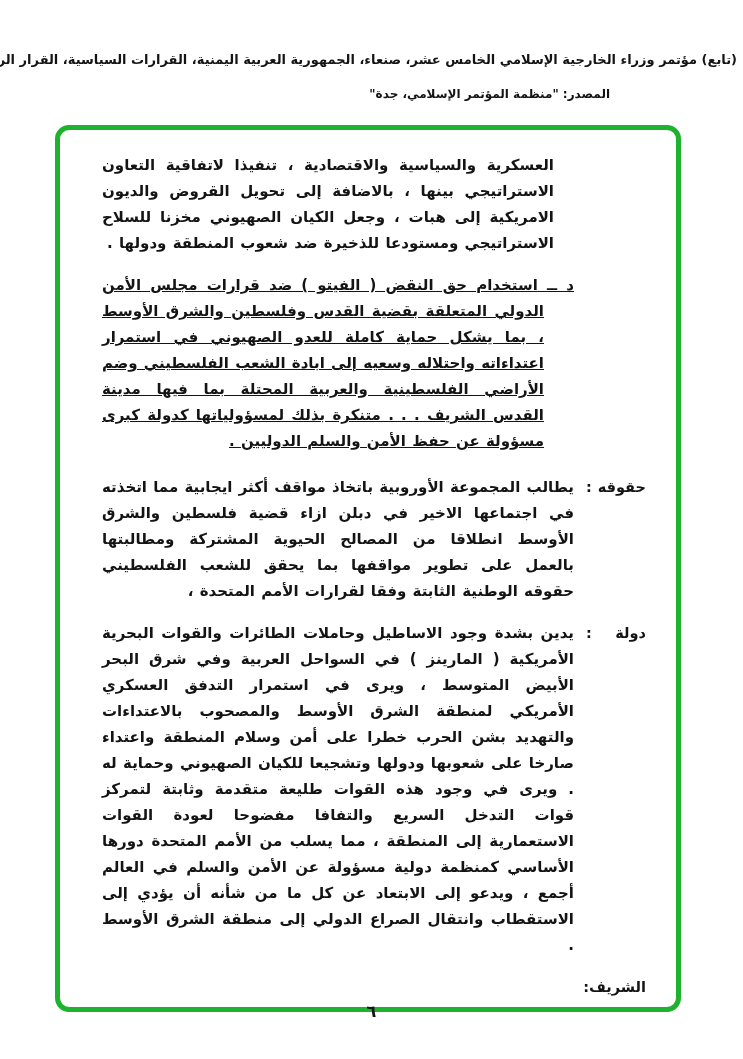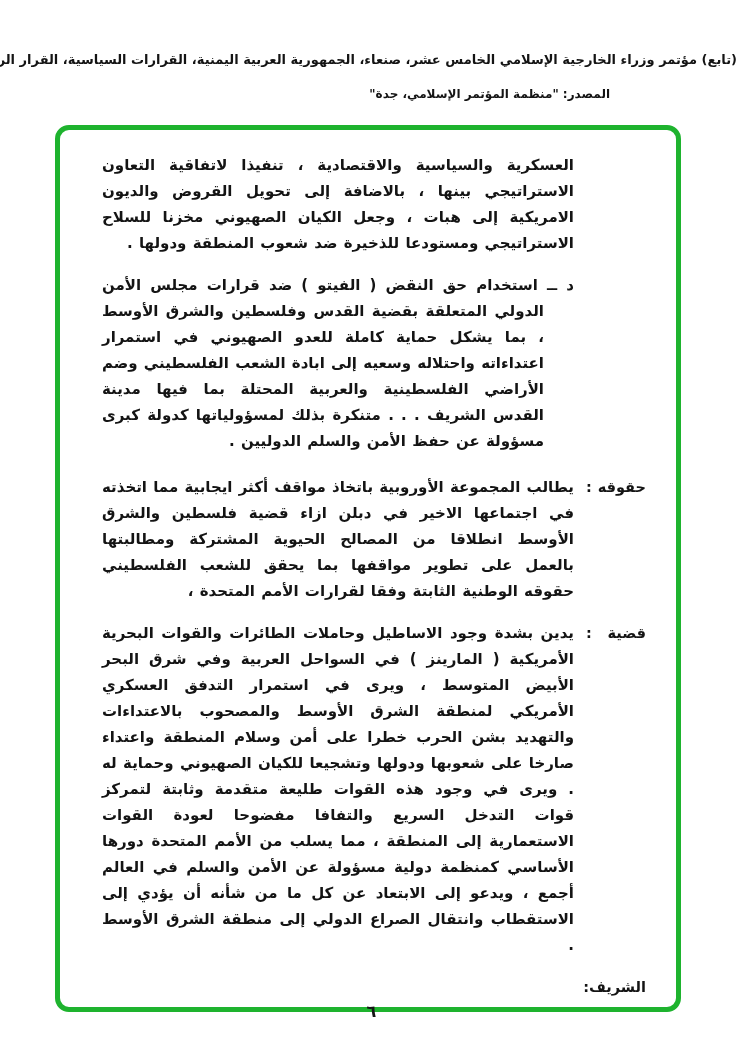--- a/index.html
+++ b/index.html
@@ -24,22 +24,22 @@
   .lab {
     flex:0 0 102px; width:102px; box-sizing:border-box;
     display:flex; justify-content:space-between; align-items:flex-start;
     padding:0 30px 0 12px; font-size:14.5px; font-weight:bold; line-height:26px;
   }
   .txt { flex:1 1 auto; box-sizing:border-box; padding-left:42px; }
   .txt p {
     margin:0; font-size:15px; line-height:26px; font-weight:bold;
     text-align:justify; text-align-last:right; word-spacing:1px;
   }
-  .hang { padding-right:30px; text-indent:-30px; }
-  .mt-intro { margin-top:6px; }
+  .hang { padding-right:30px; text-indent:-30px;text-decoration:underline; }
+  .mt-intro { margin-top:6px;gap:20px; }
   .mt-d    { margin-top:16px; }
   .mt-s7   { margin-top:20px; }
   .mt-s8   { margin-top:16px; }
   .mt-s9   { margin-top:16px; }
   .pagenum {
     position:absolute; top:1002px; left:0; width:743px; text-align:center;
     font-size:16px; font-weight:bold;
   }
 </style>
 </head>
@@ -72,21 +72,21 @@
         <span>حقوقه</span>
         <span>:</span>
       </div>
       <div class="txt">
         <p>يطالب المجموعة الأوروبية باتخاذ مواقف أكثر ايجابية مما اتخذته في اجتماعها الاخير في دبلن ازاء قضية فلسطين والشرق الأوسط انطلاقا من المصالح الحيوية المشتركة ومطالبتها بالعمل على تطوير مواقفها بما يحقق للشعب الفلسطيني حقوقه الوطنية الثابتة وفقا لقرارات الأمم المتحدة ،</p>
       </div>
     </div>
 
     <div class="row mt-s8">
       <div class="lab">
-        <span>قضية</span>
+        <span>دولة</span>
         <span>:</span>
       </div>
       <div class="txt">
         <p>يدين بشدة وجود الاساطيل وحاملات الطائرات والقوات البحرية الأمريكية ( المارينز ) في السواحل العربية وفي شرق البحر الأبيض المتوسط ، ويرى في استمرار التدفق العسكري الأمريكي لمنطقة الشرق الأوسط والمصحوب بالاعتداءات والتهديد بشن الحرب خطرا على أمن وسلام المنطقة واعتداء صارخا على شعوبها ودولها وتشجيعا للكيان الصهيوني وحماية له . ويرى في وجود هذه القوات طليعة متقدمة وثابتة لتمركز قوات التدخل السريع والتفافا مفضوحا لعودة القوات الاستعمارية إلى المنطقة ، مما يسلب من الأمم المتحدة دورها الأساسي كمنظمة دولية مسؤولة عن الأمن والسلم في العالم أجمع ، ويدعو إلى الابتعاد عن كل ما من شأنه أن يؤدي إلى الاستقطاب وانتقال الصراع الدولي إلى منطقة الشرق الأوسط .</p>
       </div>
     </div>
 
     <div class="row mt-s9">
       <div class="lab">
         <span>الشريف</span>

